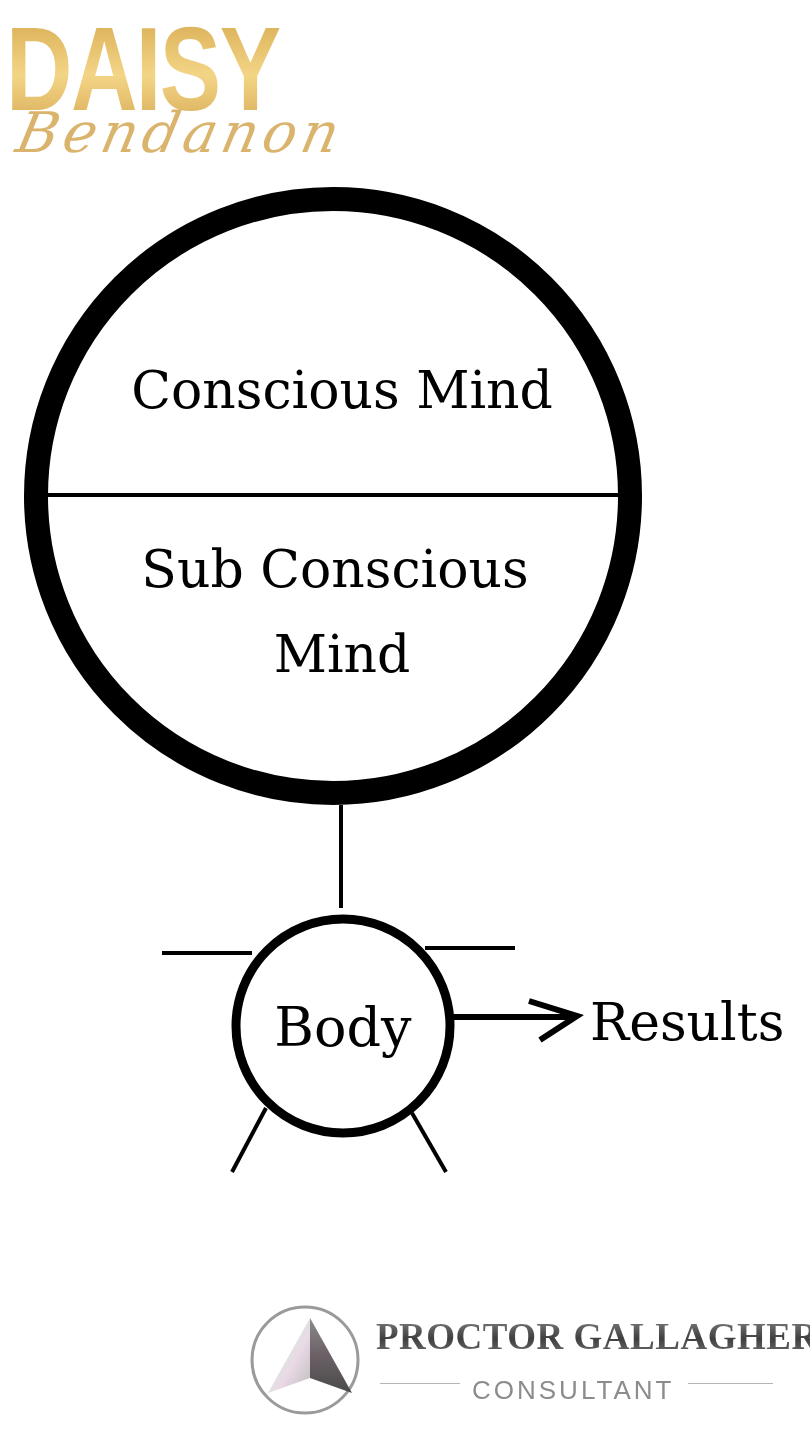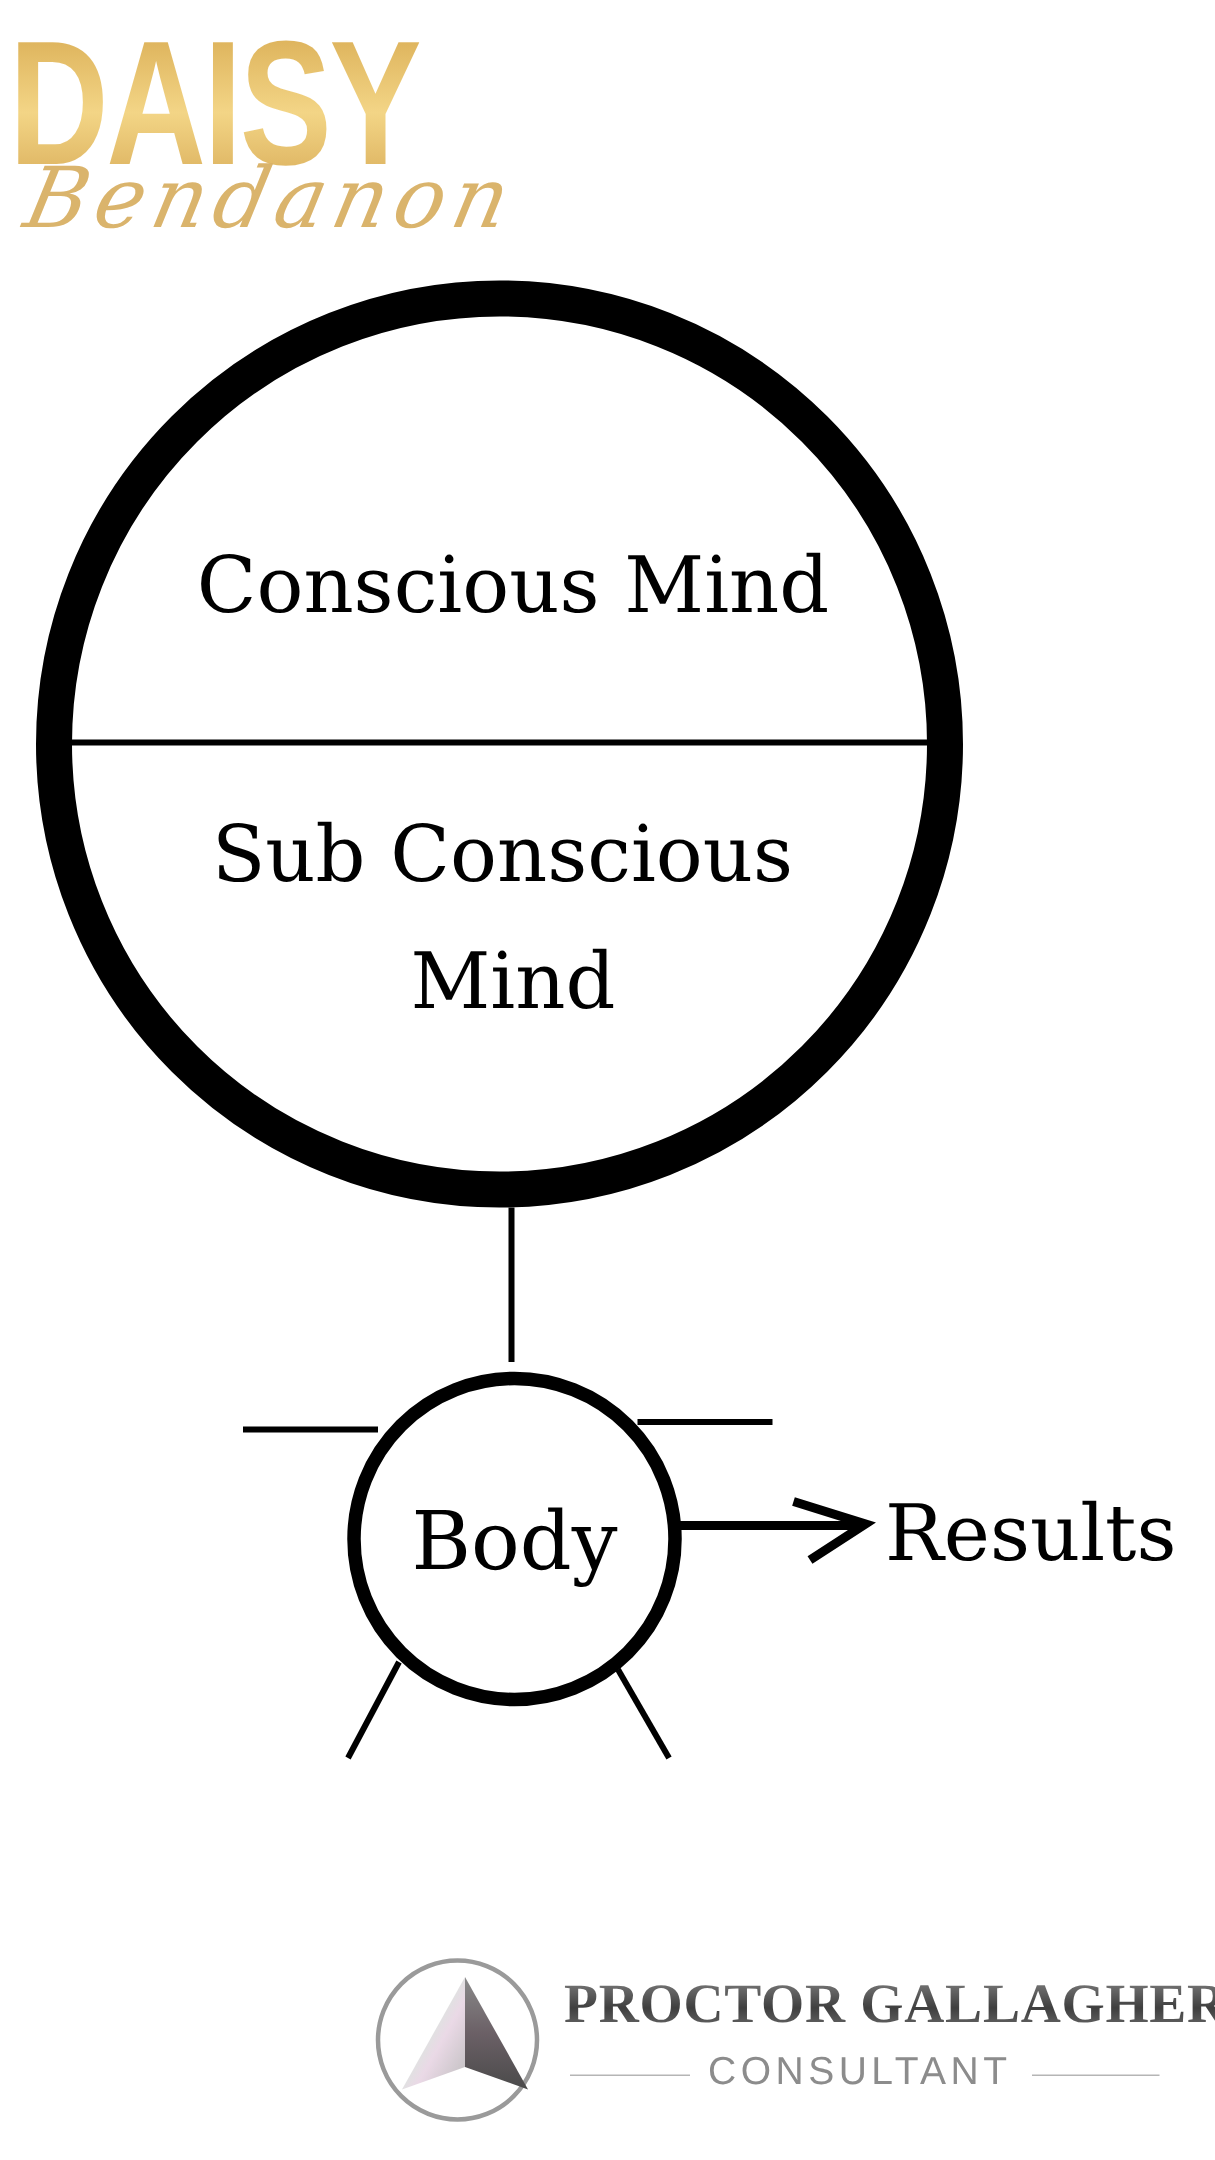--- a/index.html
+++ b/index.html
@@ -6,21 +6,21 @@
   body { width:810px; height:1440px; position:relative; overflow:hidden; font-family:"DejaVu Serif", serif; }
   .logo-top { position:absolute; left:0; top:0; width:300px; height:200px;text-decoration:underline; }
   .daisy { position:absolute; left:6px; top:10px; font-family:"Liberation Sans", sans-serif; font-weight:bold; font-size:118px; letter-spacing:-2px; line-height:1; transform:scaleX(0.78); transform-origin:left top;
            background:linear-gradient(180deg,#d7a94f 0%,#f3d586 55%,#d8ac58 100%); -webkit-background-clip:text; background-clip:text; color:transparent; }
   .bendanon { position:absolute; left:18px; top:100px; font-family:"DejaVu Serif", serif; font-style:italic; font-size:56px; color:#d9b065; letter-spacing:5px; transform:skewX(-12deg); opacity:0.95; }
   svg.diagram { position:absolute; left:0; top:0; }
   .lbl { font-family:"DejaVu Serif", serif; fill:#000; }
   .pg { position:absolute; left:248px; top:1303px; width:530px; height:115px; }
   .pg-title { position:absolute; left:128px; top:12px; font-family:"Liberation Serif", serif; font-weight:bold; font-size:37px; color:#5d5d5d; letter-spacing:0.5px; white-space:nowrap;
               background:linear-gradient(180deg,#8a8a8a 0%,#3f3f3f 55%,#777 100%); -webkit-background-clip:text; background-clip:text; color:transparent; }
-  .pg-sub { position:absolute; left:224px; top:62px; font-family:"Liberation Sans", sans-serif; font-size:26px; color:#8c8c8c; letter-spacing:3px; white-space:nowrap; }
+  .pg-sub { position:absolute; left:224px; top:72px; font-family:"Liberation Sans", sans-serif; font-size:26px; color:#8c8c8c; letter-spacing:3px; white-space:nowrap; }
   .pg-rule { position:absolute; top:80px; height:1px; background:#b5b5b5; }
 </style>
 </head>
 <body>
 
 <div class="logo-top">
   <div class="daisy">DAISY</div>
   <div class="bendanon">Bendanon</div>
 </div>
 

